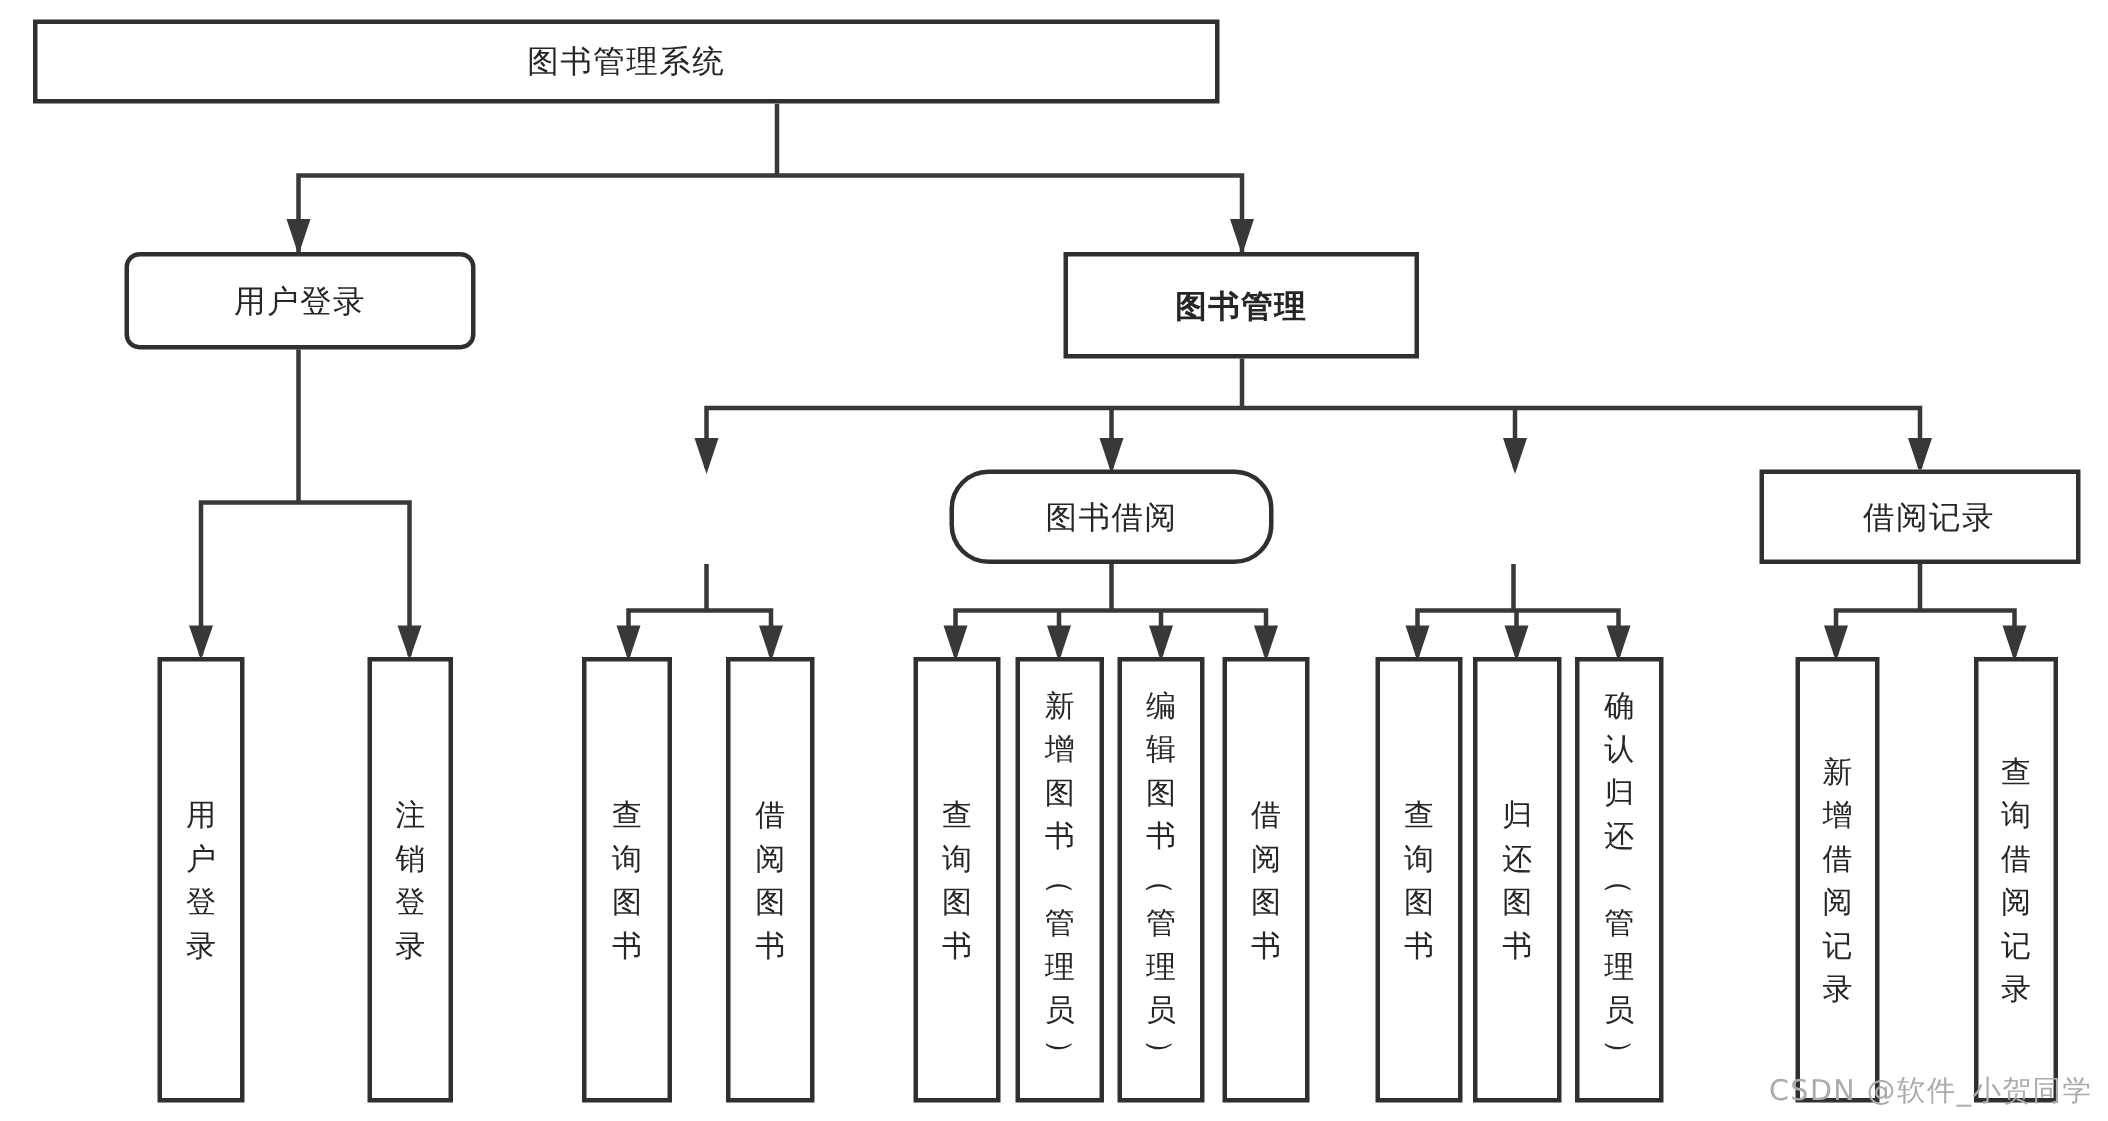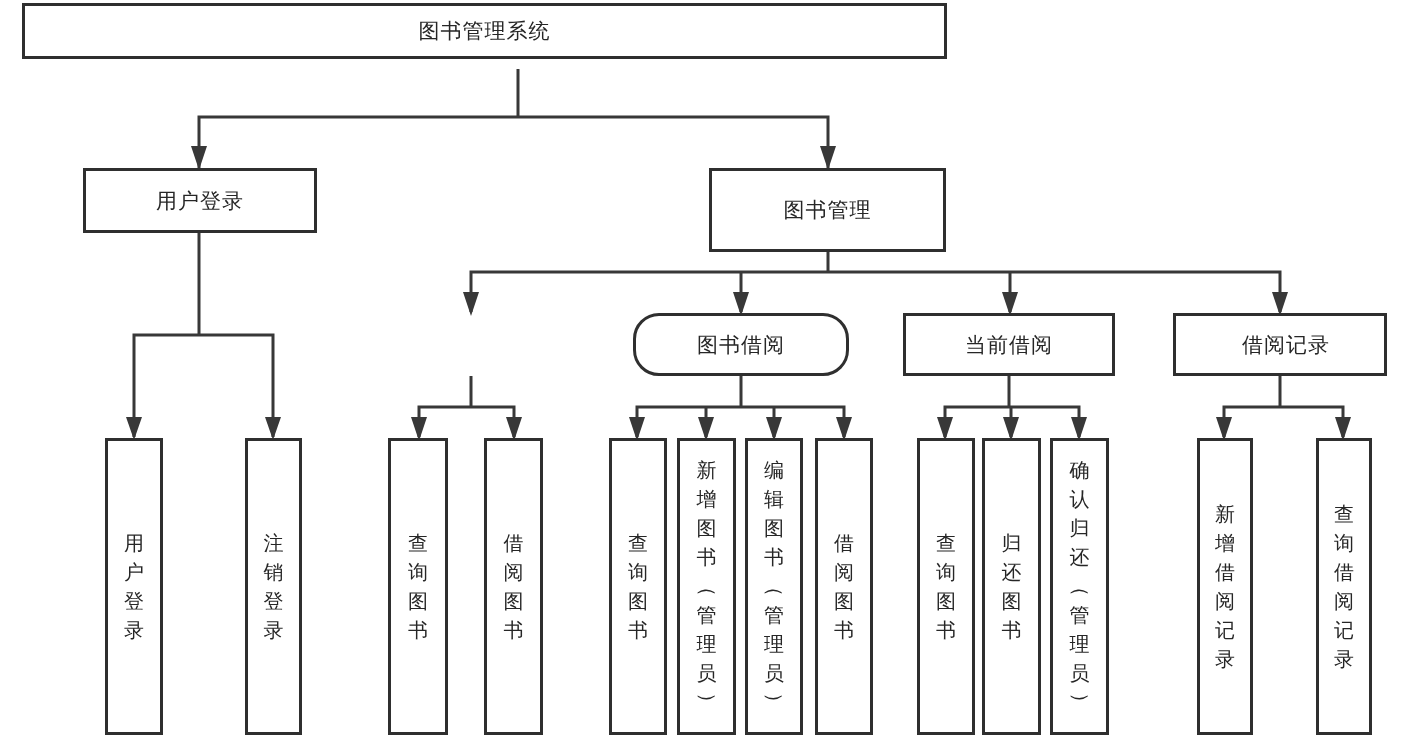--- a/index.html
+++ b/index.html
@@ -16,23 +16,23 @@
     position: absolute; z-index: 2;
     background: #ffffff;
     border: 3px solid #2f2f2f;
     display: flex; align-items: center; justify-content: center;
     color: #262626;
     font-size: 21px;
     letter-spacing: 1px;
   }
 
   
-  .n-root { left: 22px;   top: 3px;  width: 925px; height: 56px; }
-  .n-l2a  { left: 83px;   top: 168px; width: 234px; height: 65px; }
-  .n-l2b  { left: 709px;  top: 168px; width: 237px; height: 84px; }
+  .n-root { left: 22px;   top: 13px;  width: 791px; height: 56px; }
+  .n-l2a  { left: 83px;   top: 168px; width: 234px; height: 65px; border-radius: 10px; }
+  .n-l2b  { left: 709px;  top: 168px; width: 237px; height: 71px; font-weight: bold; }
   .n-l3a  { left: 363px;  top: 313px; width: 216px; height: 63px; }
   .n-l3b  { left: 633px;  top: 313px; width: 216px; height: 63px; border-radius: 26px; }
   .n-l3c  { left: 903px;  top: 313px; width: 212px; height: 63px; }
   .n-l3d  { left: 1173px; top: 313px; width: 214px; height: 63px; padding-left: 12px; }
 
   
   .leaf { top: 438px; height: 297px; font-size: 20px; letter-spacing: 0; }
   .n-ul0 { left: 105px;  width: 58px; }
   .n-ul1 { left: 245px;  width: 57px; }
   .n-nb0 { left: 388px;  width: 60px; }
@@ -109,23 +109,20 @@
   <div class="node n-l2a">
     <span>用户登录</span>
   </div>
   <div class="node n-l2b">
     <span>图书管理</span>
   </div>
 
   <div class="node n-l3b">
     <span>图书借阅</span>
   </div>
-  <div class="node n-l3c">
-    <span>当前借阅</span>
-  </div>
   <div class="node n-l3d">
     <span>借阅记录</span>
   </div>
 
   <div class="node leaf n-ul0">
     <span class="vtext">
         <span>用</span>
         <span>户</span>
         <span>登</span>
         <span>录</span>
@@ -244,13 +241,14 @@
     <span class="vtext">
         <span>查</span>
         <span>询</span>
         <span>借</span>
         <span>阅</span>
         <span>记</span>
         <span>录</span>
       </span>
   </div>
 
+  <div class="watermark">CSDN @软件_小贺同学</div>
 </div>
 
 </body></html>

